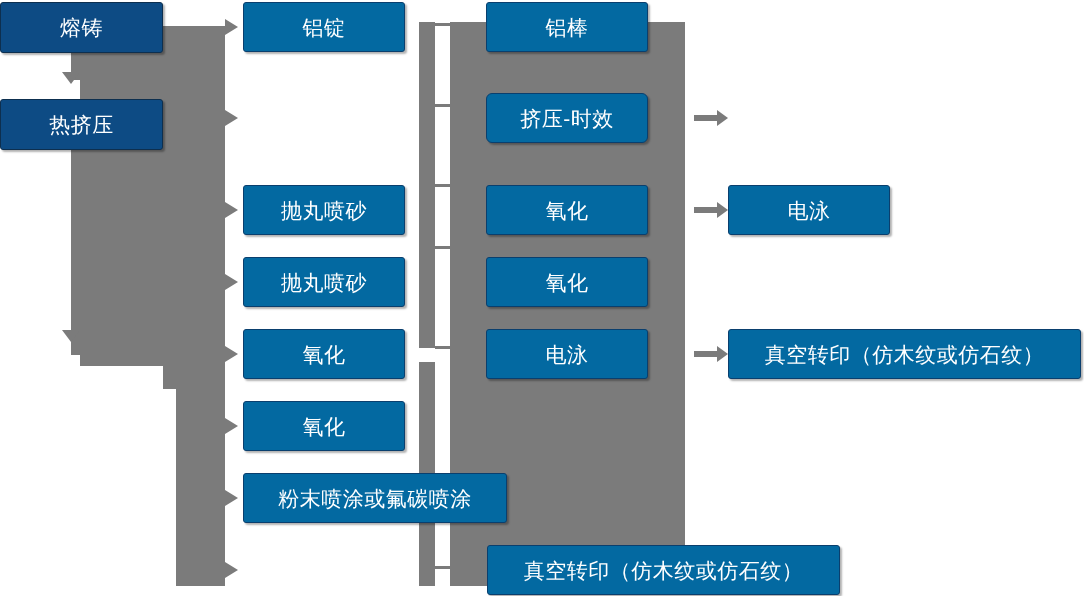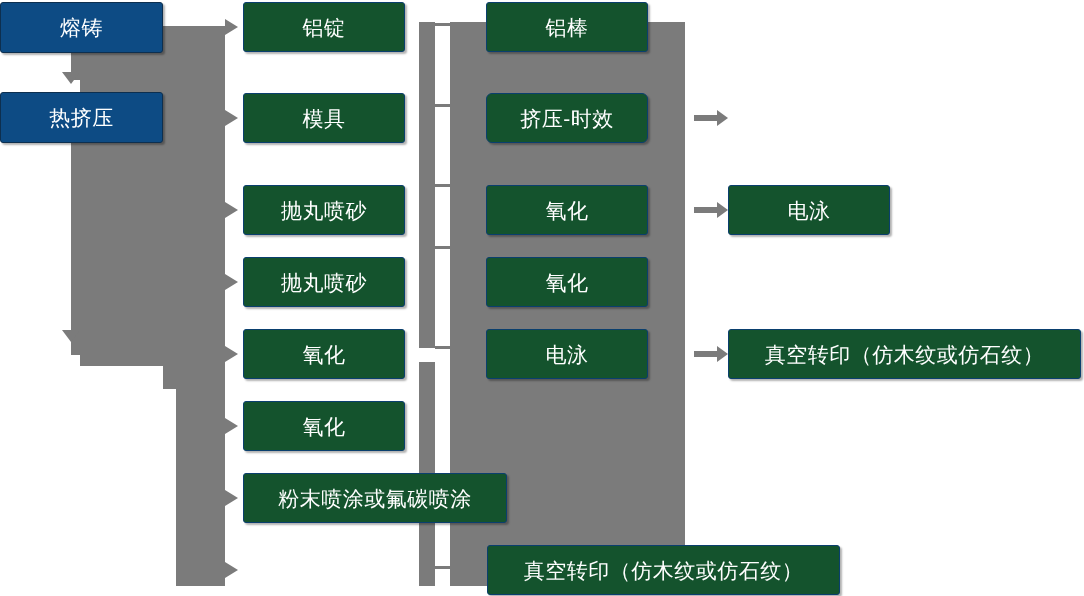--- a/index.html
+++ b/index.html
@@ -86,21 +86,21 @@
     border-radius: 3px;
     border: 1px solid #0d2f4f;
     box-shadow: 2px 2px 2px rgba(0,0,0,0.30);
     white-space: nowrap;
     user-select: none;
   }
   .node.dark {
     background: #0D4B84;
   }
   .node.mid {
-    background: #14532d;
+    background: #0369a1;
     border-color: #0a3f6e;
   }
   .node .label {
     display: block;
   }
 </style>
 </head>
 <body>
 
 <div id="canvas">
@@ -146,32 +146,29 @@
   </div>
   <div class="arrow-conn" style="left:694px; top:346px; width:34px;">
     <div class="stem" style="width:23px;"></div>
     <div class="head" style="left:23px;"></div>
   </div>
 
   <div class="node dark" style="left:0px; top:2px; width:163px; height:51px;">
     <span class="label">熔铸</span>
   </div>
 
-  <div class="node dark" style="left:0px; top:92px; width:163px; height:51px;">
+  <div class="node dark" style="left:0px; top:99px; width:163px; height:51px;">
     <span class="label">热挤压</span>
   </div>
 
 
   <div class="node mid" style="left:243px; top:2px; width:162px; height:50px;">
     <span class="label">铝锭</span>
   </div>
 
-  <div class="node mid" style="left:243px; top:93px; width:162px; height:50px;">
-    <span class="label">模具</span>
-  </div>
 
   <div class="node mid" style="left:243px; top:185px; width:162px; height:50px;">
     <span class="label">抛丸喷砂</span>
   </div>
 
   <div class="node mid" style="left:243px; top:257px; width:162px; height:50px;">
     <span class="label">抛丸喷砂</span>
   </div>
 
   <div class="node mid" style="left:243px; top:329px; width:162px; height:50px;">

